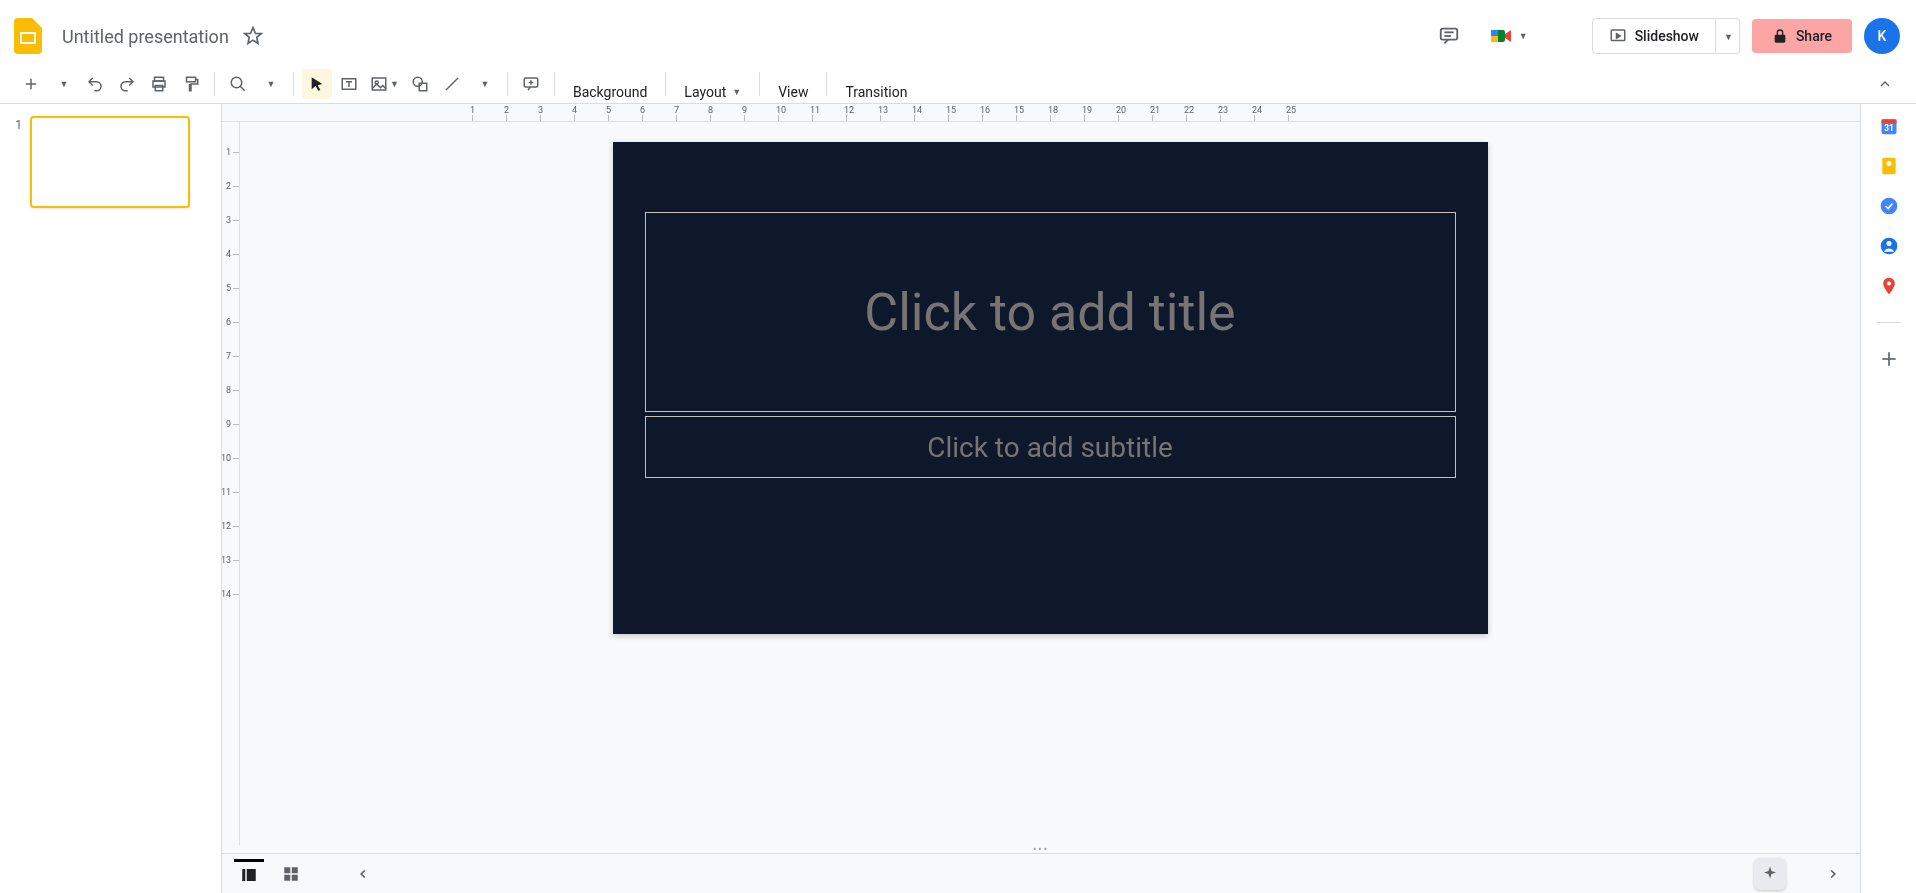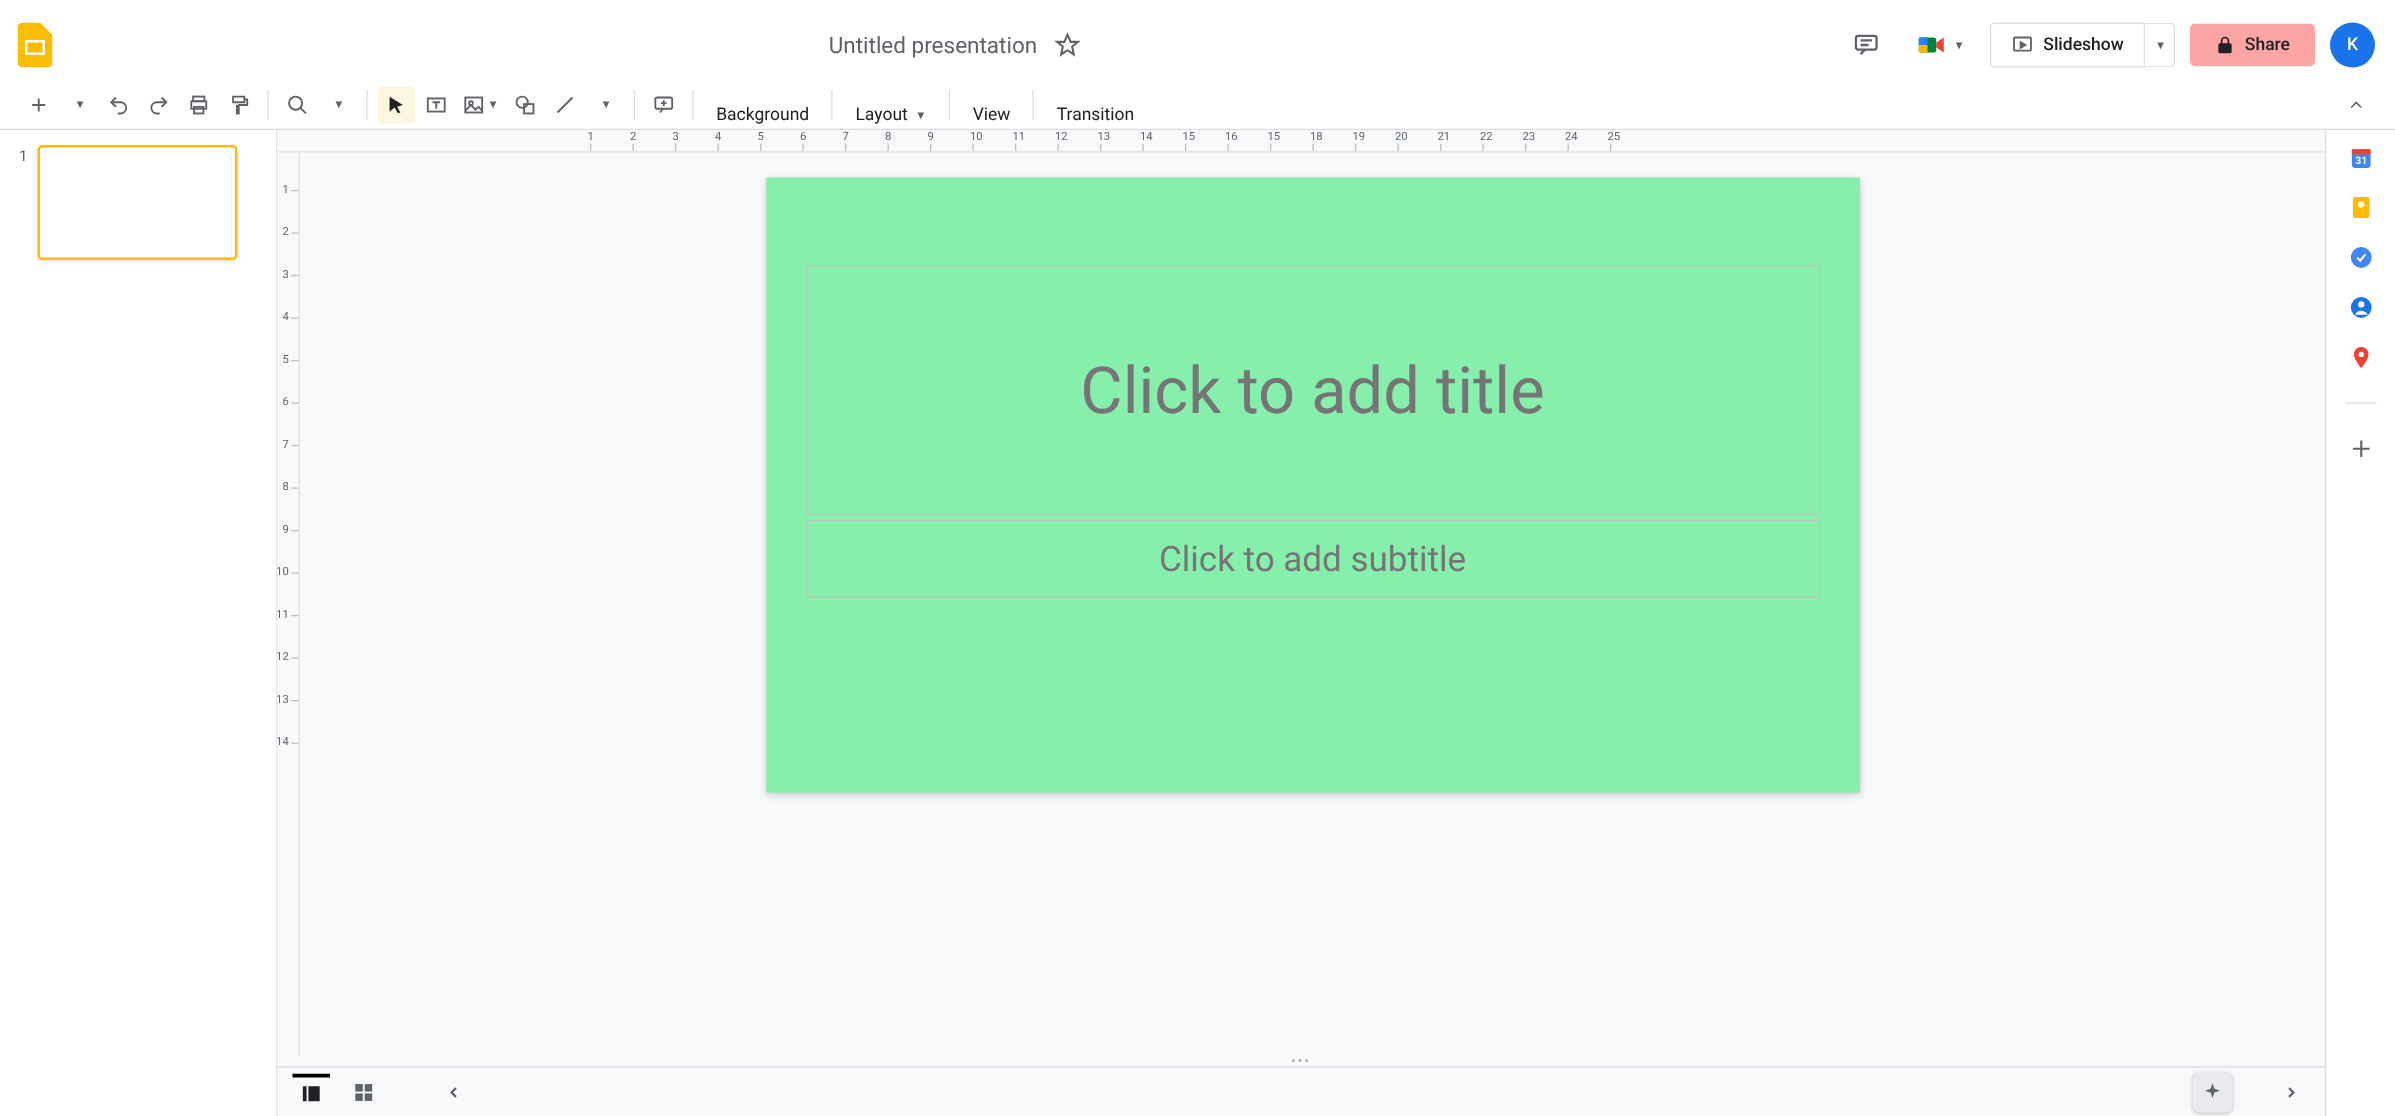--- a/index.html
+++ b/index.html
@@ -2,32 +2,32 @@
 <html><head>
 <meta charset="utf-8">
 <style>
 * { box-sizing: border-box; margin: 0; padding: 0; }
 body { font-family: "Google Sans", Roboto, Arial, sans-serif; font-size: 14px; color: #202124; background: #fff; overflow: hidden; }
 .app { display: flex; flex-direction: column; height: 893px; width: 1916px; }
 
 
 .header { display: flex; align-items: center; padding: 8px 16px 0 8px; height: 64px; gap: 8px; }
 .logo { width: 40px; height: 40px; display: flex; align-items: center; justify-content: center; cursor: pointer; }
-.title-area { display: flex; flex-direction: column; flex: 1; align-items: center; }
+.title-area { display: flex; flex-direction: column; flex: 1; }
 .title-row { display: flex; align-items: center; gap: 8px; }
 .doc-title { font-size: 18px; color: #5f6368; padding: 2px 6px; border-radius: 4px; }
 .star { width: 20px; height: 20px; color: #5f6368; cursor: pointer; }
 .menubar { display: flex; gap: 2px; margin-top: 2px; }
 .menubar-item { padding: 4px 8px; font-size: 14px; color: #202124; border-radius: 4px; cursor: pointer; }
 .header-right { display: flex; align-items: center; gap: 12px; }
 .icon-btn { width: 40px; height: 40px; display: flex; align-items: center; justify-content: center; border-radius: 50%; cursor: pointer; color: #5f6368; }
 .meet-btn { display: flex; align-items: center; gap: 4px; padding: 4px 8px; border-radius: 20px; cursor: pointer; }
 .slideshow-btn { display: flex; align-items: center; gap: 8px; padding: 8px 16px; border: 1px solid #dadce0; border-radius: 4px; font-size: 14px; font-weight: 500; cursor: pointer; background: #fff; }
 .slideshow-dd { border: 1px solid #dadce0; border-left: none; border-radius: 0 4px 4px 0; padding: 8px 6px; cursor: pointer; }
-.slideshow-wrap { display: flex; }
+.slideshow-wrap { display: flex; margin-left: 44px; }
 .slideshow-wrap .slideshow-btn { border-radius: 4px 0 0 4px; }
 .share-btn { display: flex; align-items: center; gap: 8px; padding: 9px 20px; background: #fca5a5; border-radius: 4px; font-size: 14px; font-weight: 500; cursor: pointer; }
 .avatar { width: 36px; height: 36px; border-radius: 50%; background: #1a73e8; color: #fff; display: flex; align-items: center; justify-content: center; font-weight: 500; cursor: pointer; }
 
 
 .toolbar { display: flex; align-items: center; padding: 4px 16px; border-bottom: 1px solid #dadce0; height: 40px; gap: 2px; }
 .tb-btn { min-width: 30px; height: 30px; display: flex; align-items: center; justify-content: center; border-radius: 4px; cursor: pointer; color: #5f6368; padding: 0 4px; }
 .tb-btn.active { background: #fef7e0; }
 .tb-sep { width: 1px; height: 24px; background: #dadce0; margin: 0 6px; }
 .tb-txt { padding: 0 10px; font-size: 14px; color: #202124; height: 30px; display: flex; align-items: center; border-radius: 4px; cursor: pointer; gap:4px;margin-top:17px;}
@@ -44,21 +44,21 @@
 .canvas-zone { flex: 1; display: flex; flex-direction: column; background: #f8f9fa; position: relative; min-width:0;}
 .ruler-h { height: 18px; background: #f8f9fa; border-bottom: 1px solid #e0e0e0; display: flex; align-items: flex-end; font-size: 9px; color: #5f6368; padding-left: 250px; overflow: hidden; gap:0; position:relative;}
 .ruler-h .tick { width: 34px; flex-shrink:0; border-left: 1px solid #bdbdbd; height: 6px; position:relative;}
 .ruler-h .tick span { position:absolute; left:-3px; top:-10px;}
 .ruler-v { width: 18px; background: #f8f9fa; border-right: 1px solid #e0e0e0; display: flex; flex-direction: column; font-size: 9px; color: #5f6368; padding-top: 30px; overflow:hidden;}
 .ruler-v .tick { height: 34px; border-top: 1px solid #bdbdbd; width: 6px; margin-left: auto; position:relative; flex-shrink:0;}
 .ruler-v .tick span { position:absolute; right:8px; top:-6px;}
 
 .canvas-inner { flex: 1; display: flex; min-height:0;}
 .canvas-scroll { flex: 1; display: flex; align-items: flex-start; justify-content: center; padding: 20px; overflow: auto; }
-.slide { width: 875px; height: 492px; background: #86efac; box-shadow: 0 2px 6px rgba(0,0,0,.2); position: relative; }
+.slide { width: 875px; height: 492px; background: #0f172a; box-shadow: 0 2px 6px rgba(0,0,0,.2); position: relative; }
 .textbox { position: absolute; border: 1px solid #c0c0c0; display: flex; align-items: center; justify-content: center; color: #757575; }
 .title-box { left: 32px; top: 70px; right: 32px; height: 200px; font-size: 52px; }
 .subtitle-box { left: 32px; top: 274px; right: 32px; height: 62px; font-size: 28px; }
 
 .drag-handle { height: 8px; display: flex; align-items: center; justify-content: center; cursor: row-resize; background:#f8f9fa;}
 .drag-handle .dots { color: #9e9e9e; font-size: 10px; letter-spacing: 2px; }
 
 .notes { height: 40px; border-top: 1px solid #dadce0; background: #fff; padding: 8px 18px; display:flex; align-items:flex-start;}
 .notes-ph { color: #5f6368; font-size: 15px; }
 

